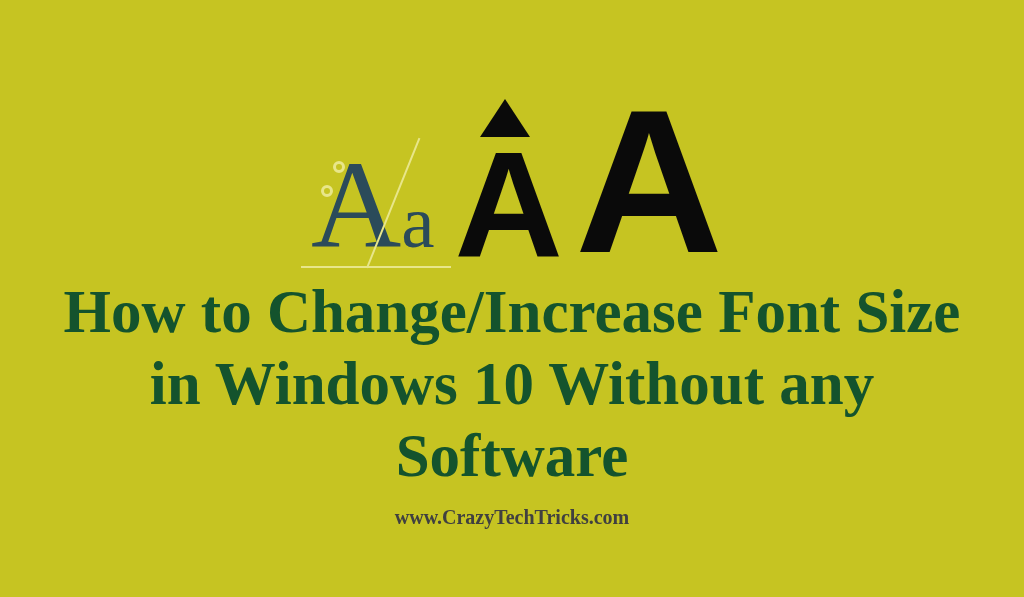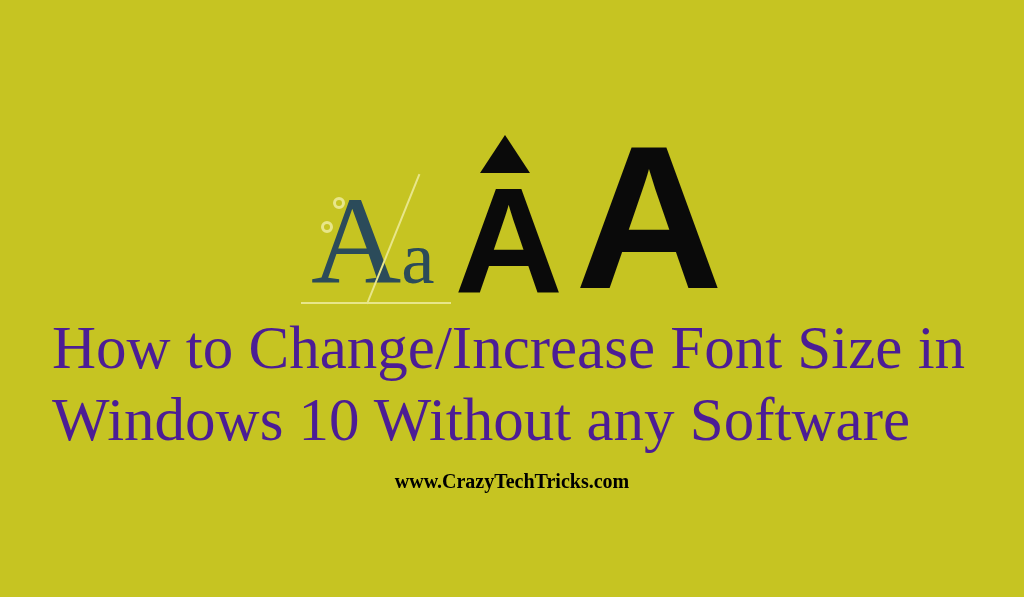--- a/index.html
+++ b/index.html
@@ -110,31 +110,31 @@
       font-family: Arial, sans-serif;
       font-size: 205px;
       font-weight: 900;
       color: #0a0a0a;
       line-height: 0.85;
       letter-spacing: -10px;
     }
     .headline {
       font-family: Georgia, 'Times New Roman', serif;
       font-size: 61px;
-      font-weight: normal;
-      color: #4c1d95;
-      text-align: left;
+      font-weight: bold;
+      color: #14532d;
+      text-align: center;
       line-height: 1.18;
       max-width: 920px;
     }
     .site-url {
       font-family: Georgia, 'Times New Roman', serif;
       font-size: 20px;
       font-weight: bold;
-      color: #000000;
+      color: #404040;
       text-align: center;
       margin-top: 14px;
     }
   </style>
 </head>
 <body>
 
 <div class="icon-row">
   <div class="serif-group">
     <span class="serif-a-big">A</span>

